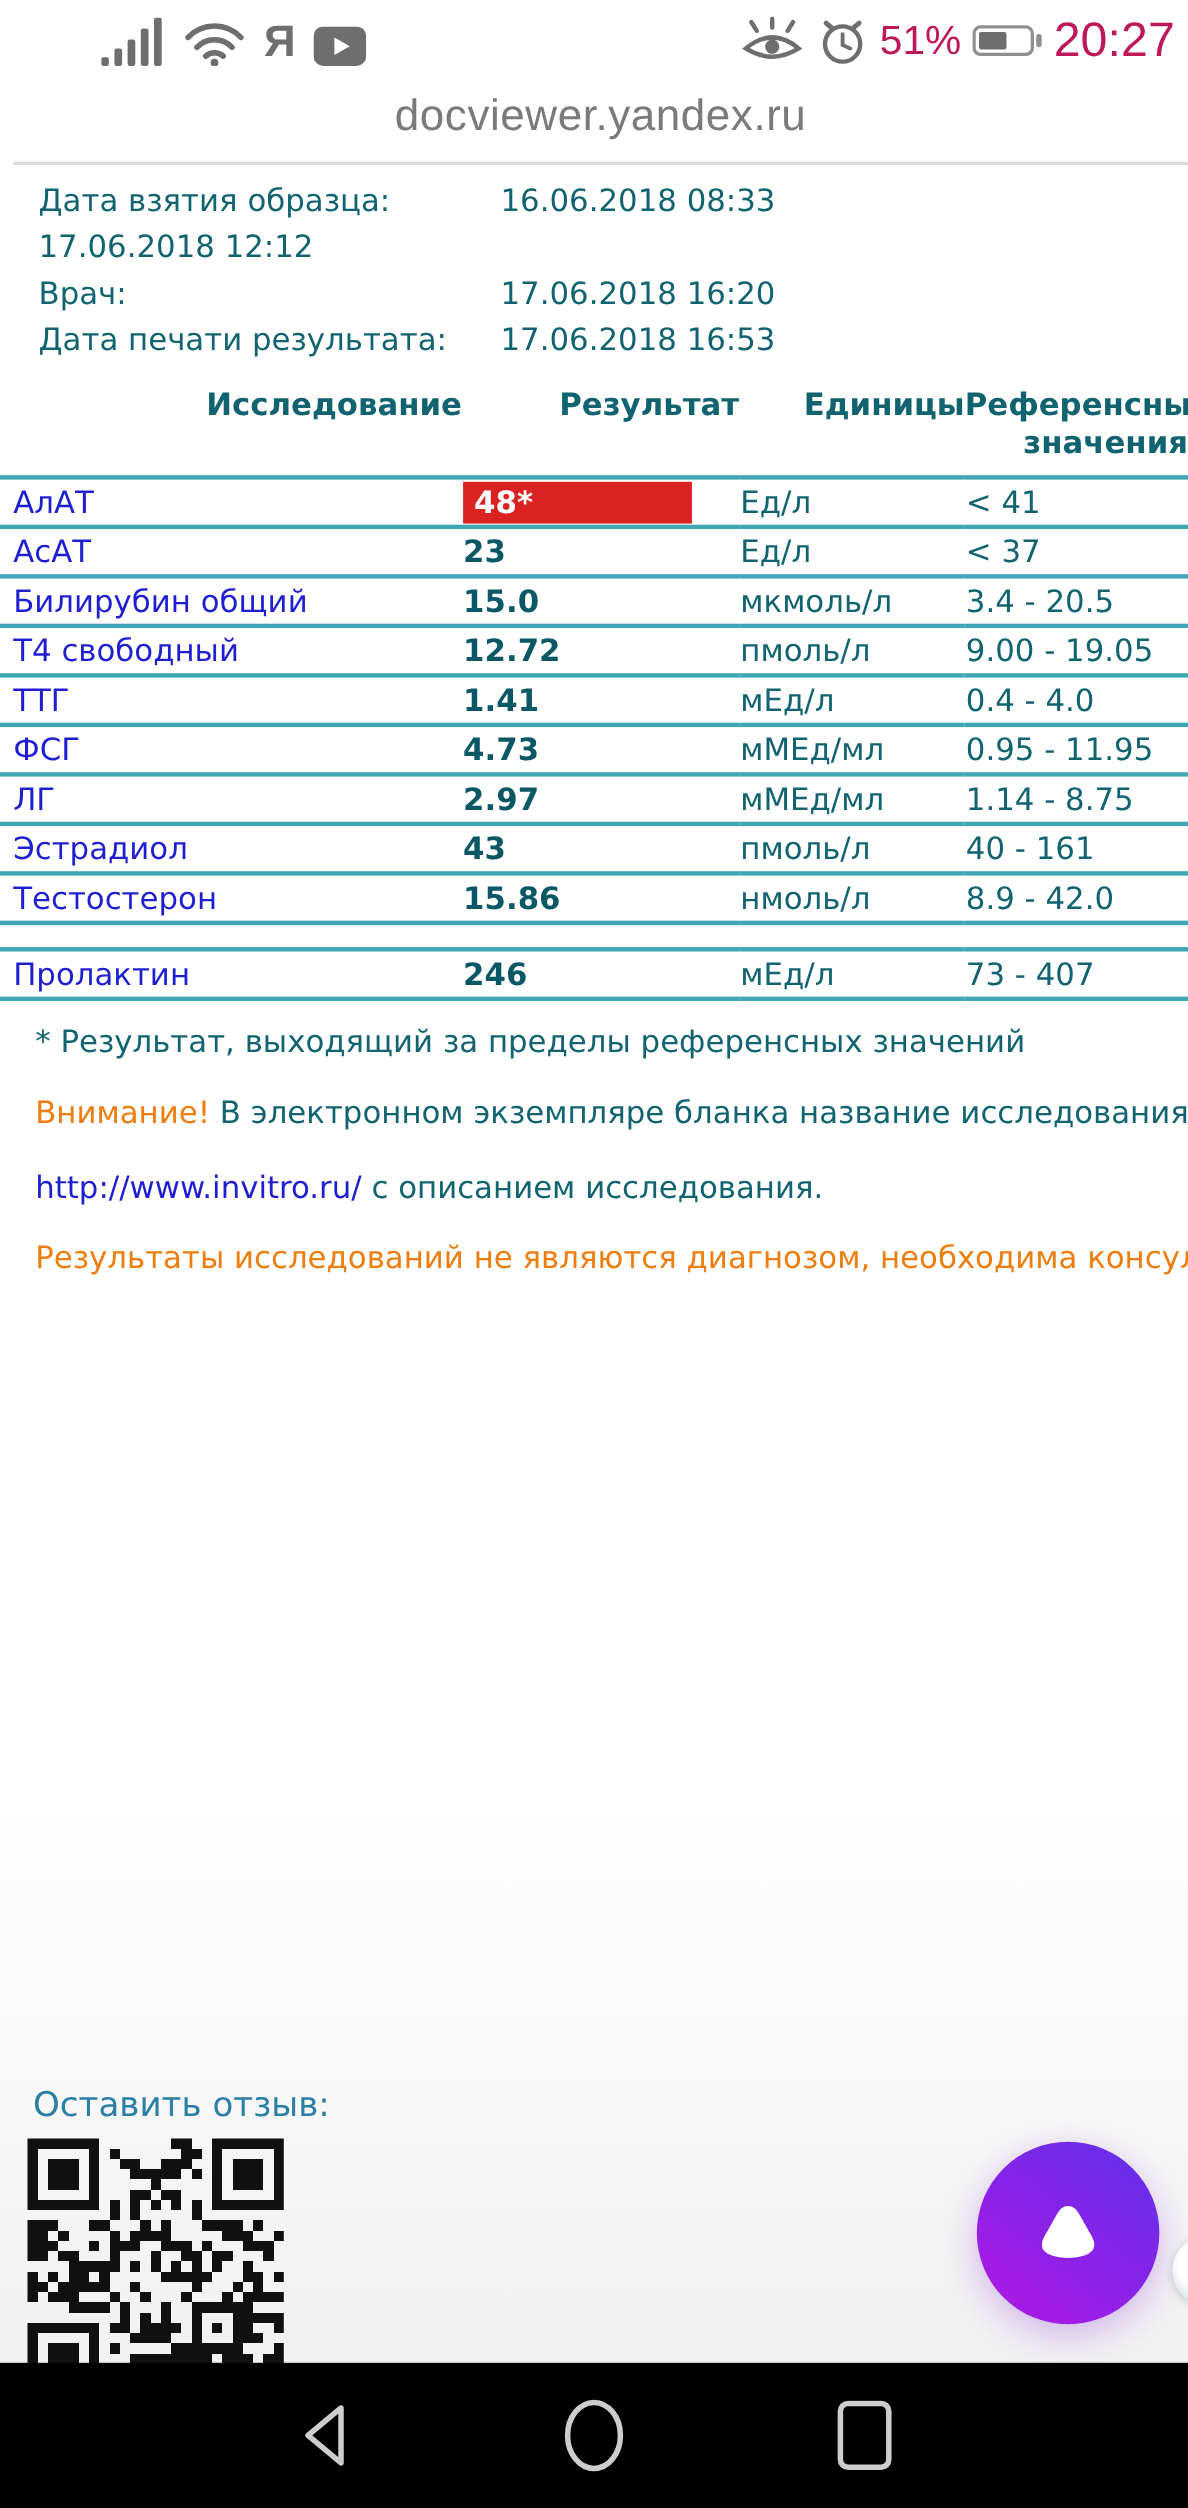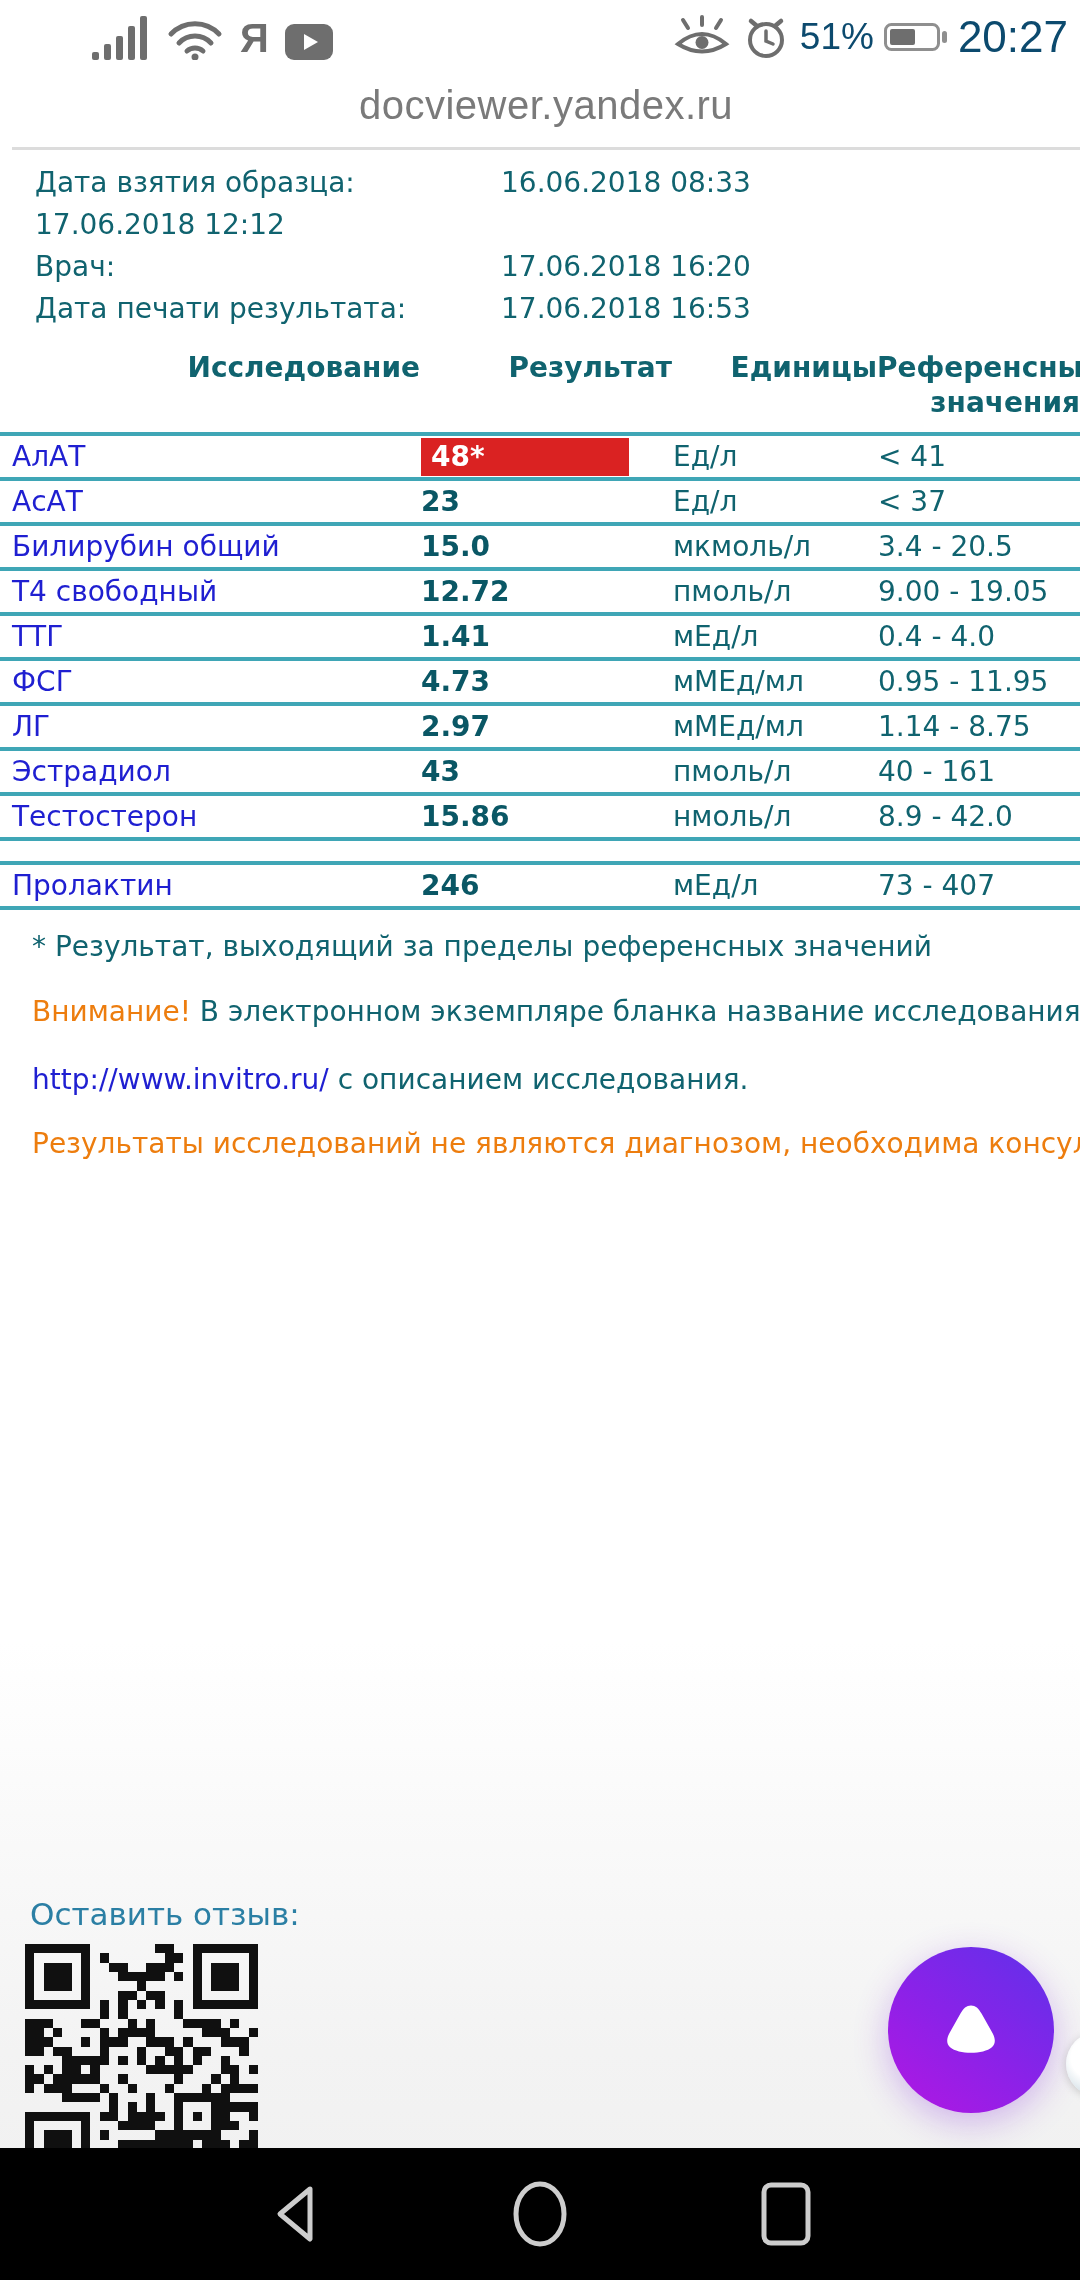--- a/index.html
+++ b/index.html
@@ -4,33 +4,33 @@
 <style>
   html,body{margin:0;padding:0;background:#000;}
   .screen{position:relative;width:1080px;height:2280px;overflow:hidden;
     background:linear-gradient(180deg,#ffffff 0%,#ffffff 72%,#f3f3f3 90%,#efefef 100%);
     font-family:"DejaVu Sans",sans-serif;}
 
   
   .statusbar{position:absolute;top:0;left:0;right:0;height:64px;background:#fff;}
   .sb-left{position:absolute;left:92px;top:16px;display:flex;align-items:flex-end;gap:16px;height:44px;}
   .sb-right{position:absolute;right:12px;top:12px;display:flex;align-items:center;gap:10px;height:50px;}
-  .sb-text{font-family:"Liberation Sans",sans-serif;font-size:37px;color:#0c4a6e;}
+  .sb-text{font-family:"Liberation Sans",sans-serif;font-size:37px;color:#be185d;}
   .sb-time{font-size:44px;}
   .ya-letter{font-family:"Liberation Sans",sans-serif;font-size:40px;font-weight:bold;color:#6e6e6e;line-height:44px;}
 
   
   .titlebar{position:absolute;top:64px;left:12px;right:0;height:83px;display:flex;align-items:center;justify-content:center;
     background:#fff;border-bottom:3px solid #dcdcdc;
     font-family:"Liberation Sans",sans-serif;font-size:40px;color:#7a7a7a;letter-spacing:.5px;}
 
   
   .doc{position:absolute;top:150px;left:0;width:1080px;color:#10636f;}
   .meta{margin:12px 0 0 35px;font-size:28px;line-height:42px;}
-  .meta-row{display:flex;gap:46px;}
+  .meta-row{display:flex;}
   .meta-label{width:420px;}
   table.results{width:1080px;margin-top:16px;border-collapse:collapse;table-layout:fixed;font-size:28px;}
   .results th{font-weight:bold;text-align:right;vertical-align:top;padding:4px 0 12px;line-height:35px;color:#10636f;}
   .results th.c1,.results td.c1{padding-left:35px;}
   .results thead tr{border-bottom:4px solid #3fa6b6;}
   .results tr.data{border-bottom:4px solid #3fa6b6;}
   .results tr.gap td{height:18px;border:none;}
   .results tr.last{border-top:4px solid #3fa6b6;margin-top:16px;}
   .results tr.data td{height:39px;vertical-align:middle;}
   .results td.name{color:#1f1fd1;padding-left:12px;}

